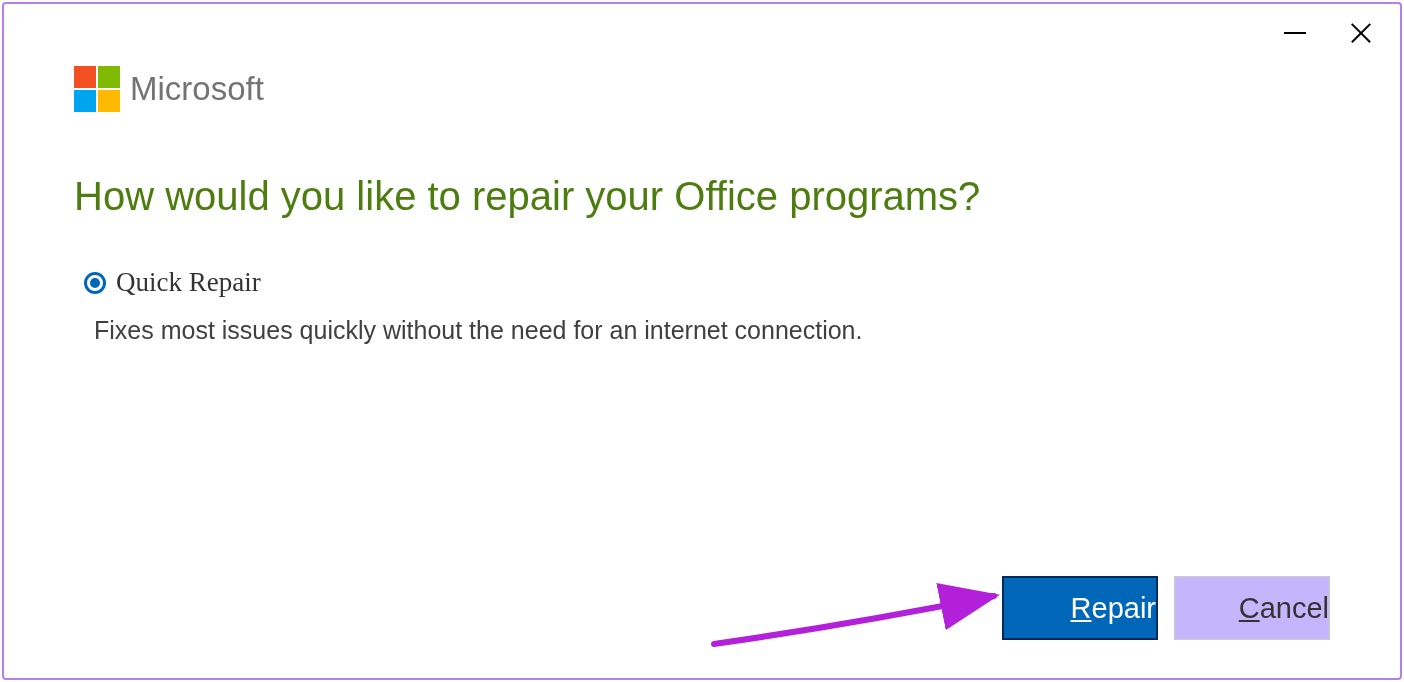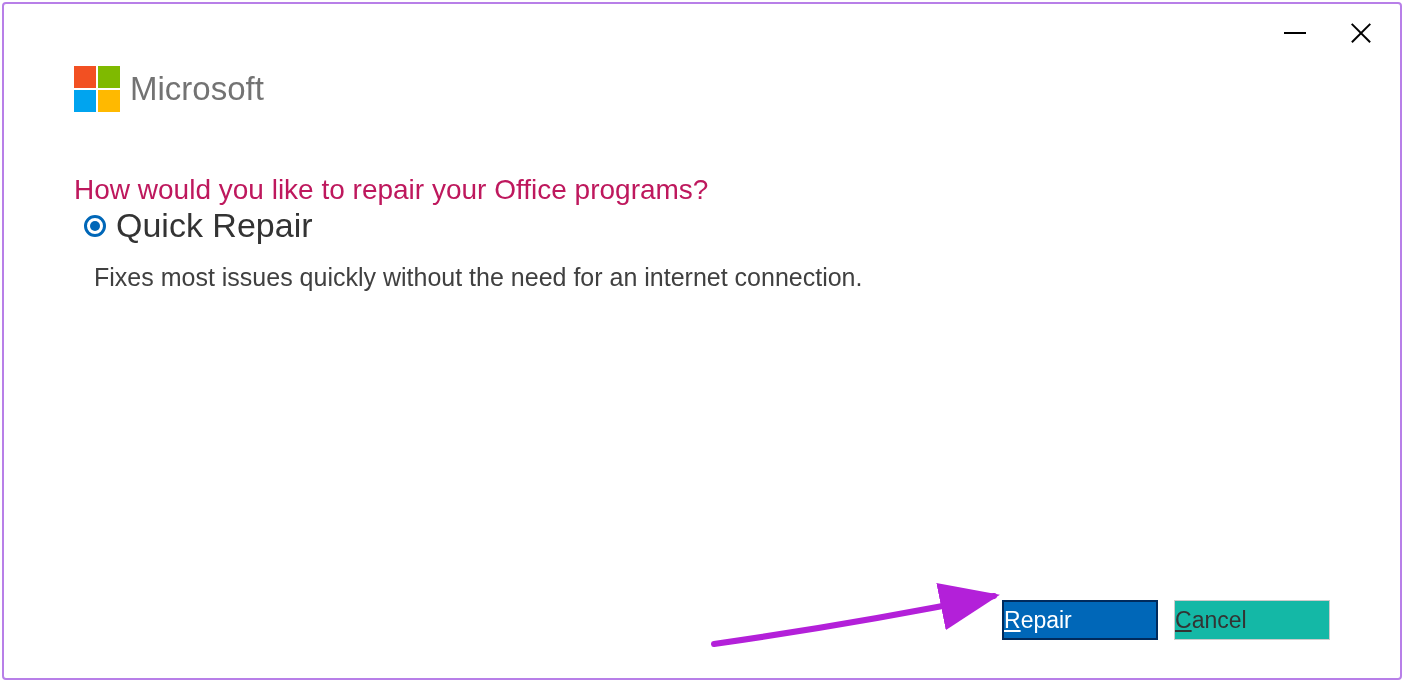--- a/index.html
+++ b/index.html
@@ -78,23 +78,24 @@
     .ms-logo div:nth-child(1) { background: #f25022; }
     .ms-logo div:nth-child(2) { background: #7fba00; }
     .ms-logo div:nth-child(3) { background: #00a4ef; }
     .ms-logo div:nth-child(4) { background: #ffb900; }
     .ms-text {
       font-size: 33px;
       color: #737373;
       font-weight: 500;
     }
     .heading {
-      font-size: 28px;
-      color: #be185d;
+      font-size: 40px;
+      color: #4d7c0f;
       font-weight: 400;
+      margin-bottom: 48px;
     }
     .radio-group {
       padding-left: 10px;
     }
     .radio-option {
       display: flex;
       align-items: center;
       gap: 10px;
       margin-bottom: 14px;
       cursor: pointer;
@@ -114,55 +115,56 @@
       border-width: 3px;
     }
     .radio-circle.selected::after {
       content: '';
       width: 10px;
       height: 10px;
       border-radius: 50%;
       background: #0067b8;
     }
     .radio-label {
-      font-size: 34px;
+      font-size: 27px;
       color: #333;
+      font-family: Liberation Serif, serif;
     }
     .radio-description {
       font-size: 25px;
       color: #404040;
       margin-left: 10px;
       margin-bottom: 36px;
       line-height: 1.5;
     }
     .buttons-row {
       position: absolute;
       bottom: 38px;
       right: 70px;
       display: flex;
       gap: 16px;
     }
     .btn {
       min-width: 156px;
-      height: 40px;
-      font-size: 23px;
+      height: 64px;
+      font-size: 29px;
       font-family: inherit;
       border: none;
       cursor: pointer;
       display: flex;
       align-items: center;
-      justify-content: flex-start;
+      justify-content: flex-end;
     }
     .btn-primary {
       background: #0067b8;
       color: #fff;
       border: 2px solid #002a5c;
     }
     .btn-secondary {
-      background: #14b8a6;
+      background: #c4b5fd;
       color: #333;
       border: 1px solid #ccc;
     }
     .btn-accesskey {
       text-decoration: underline;
     }
     .arrow-annotation {
       position: absolute;
       left: 700px;
       top: 570px;

